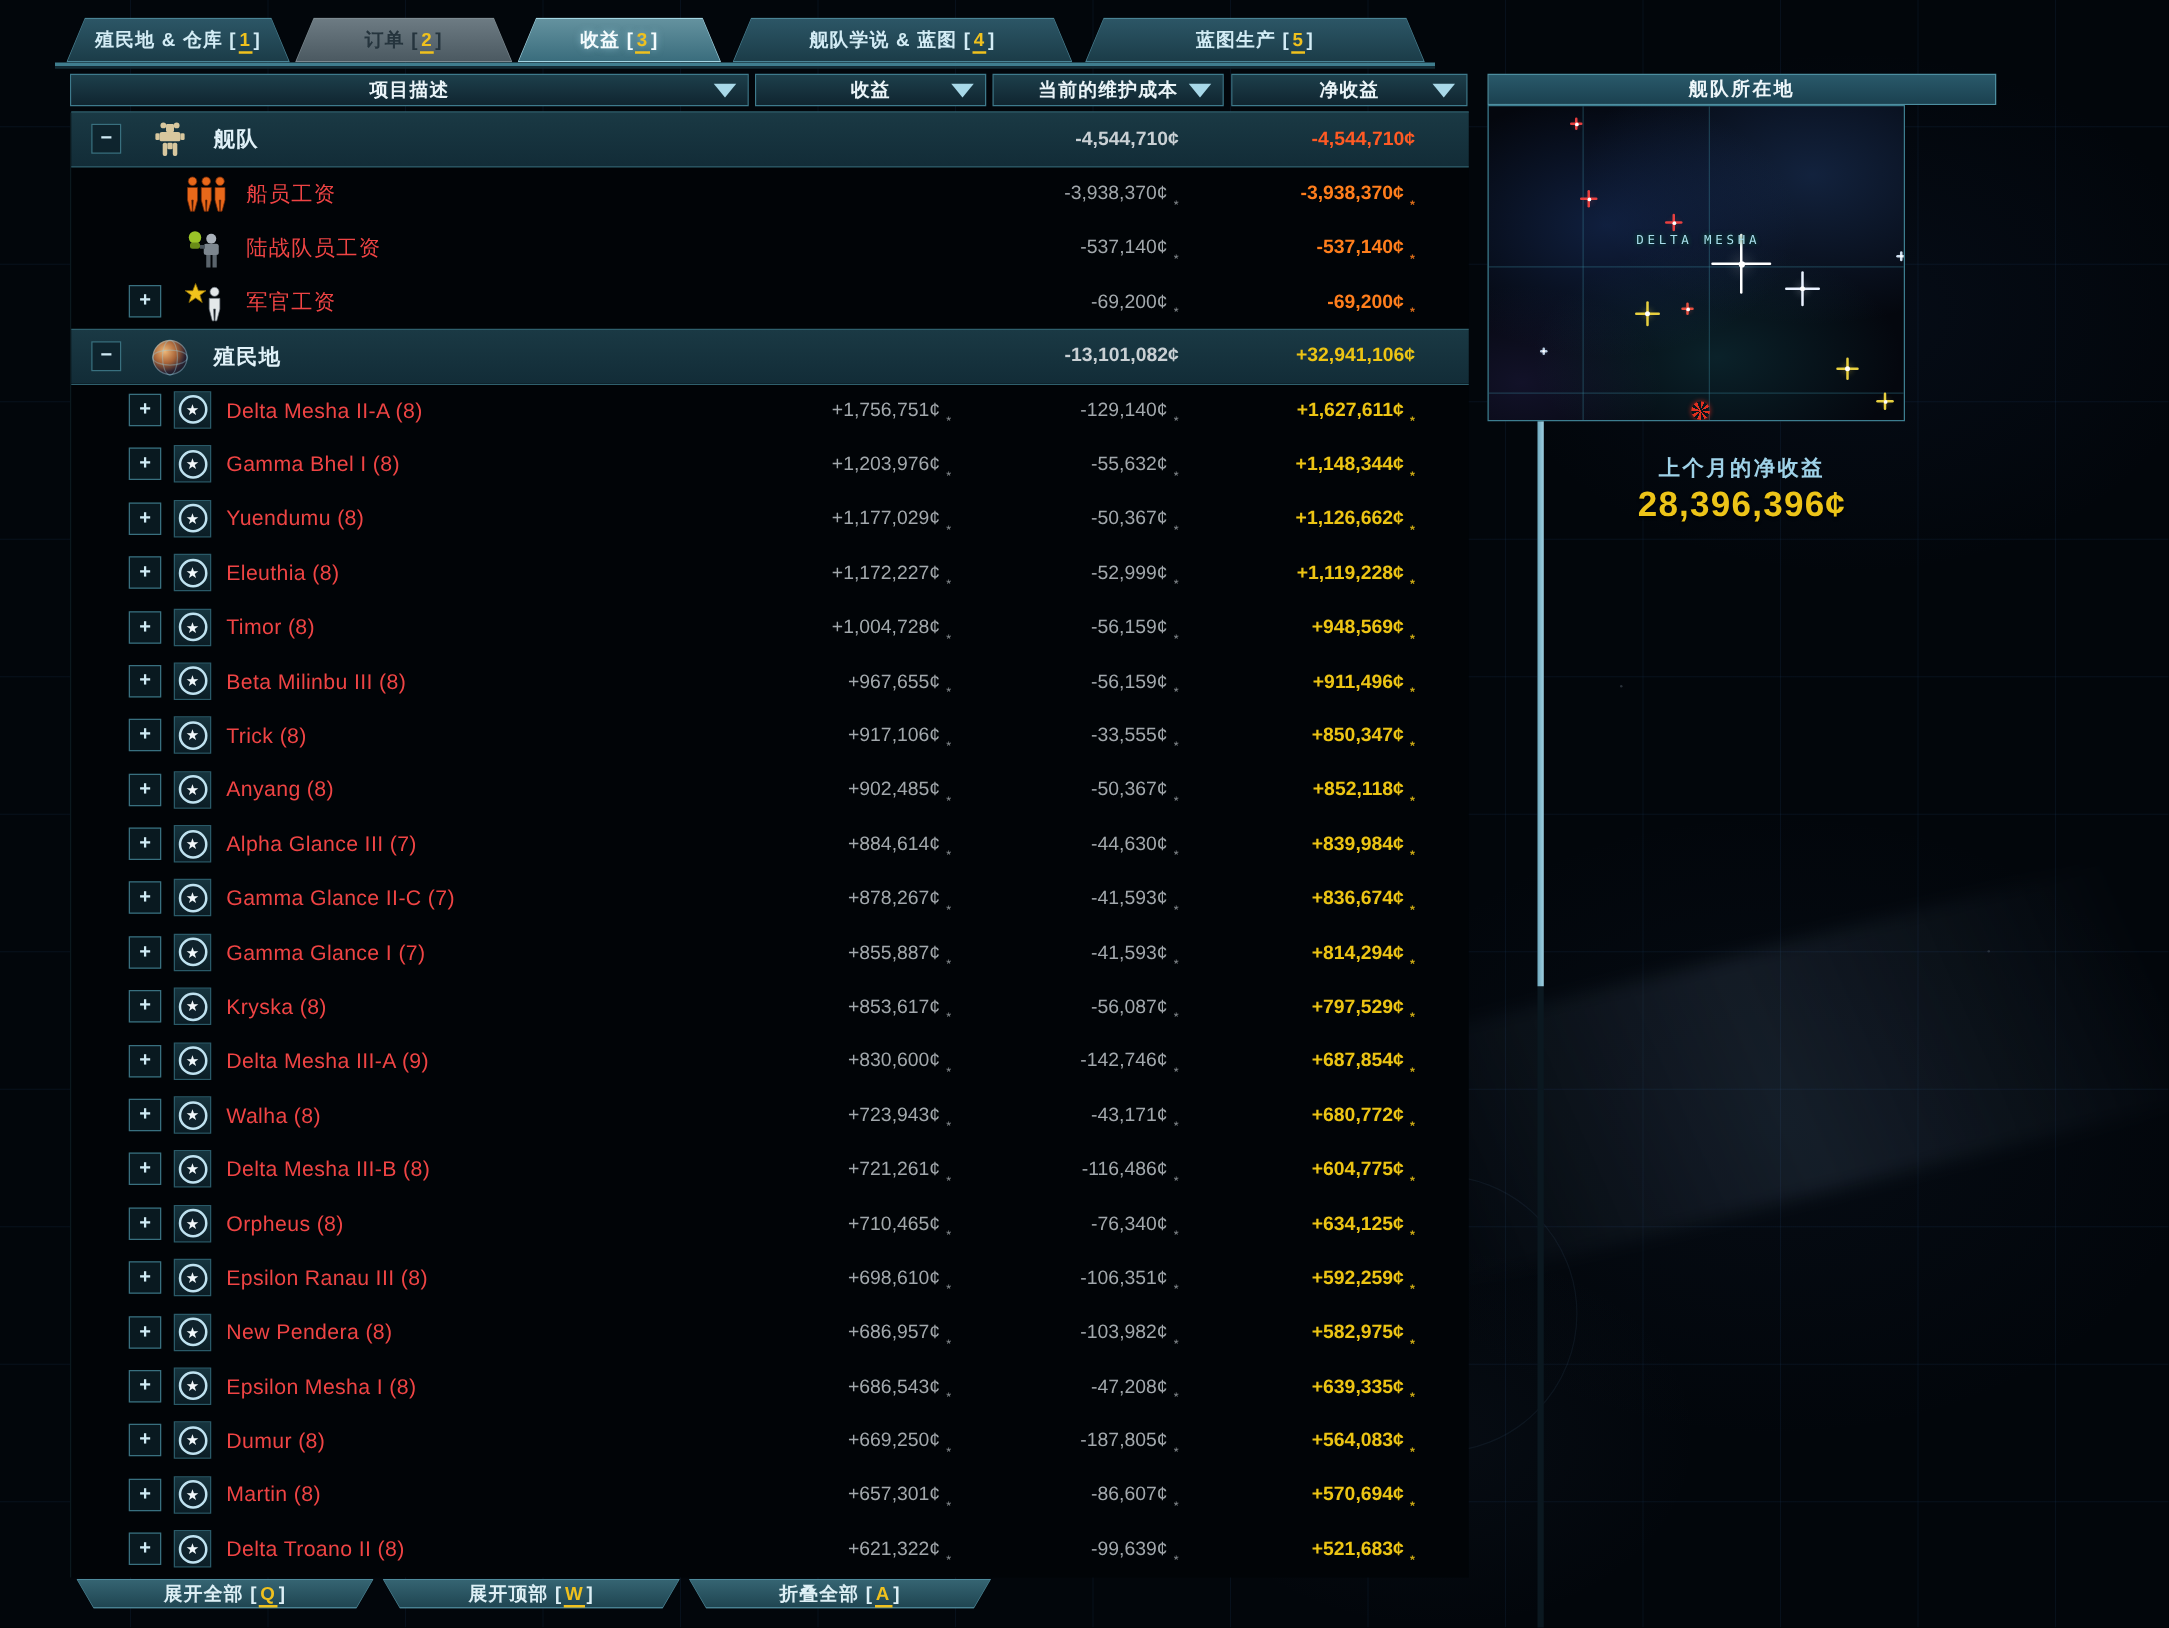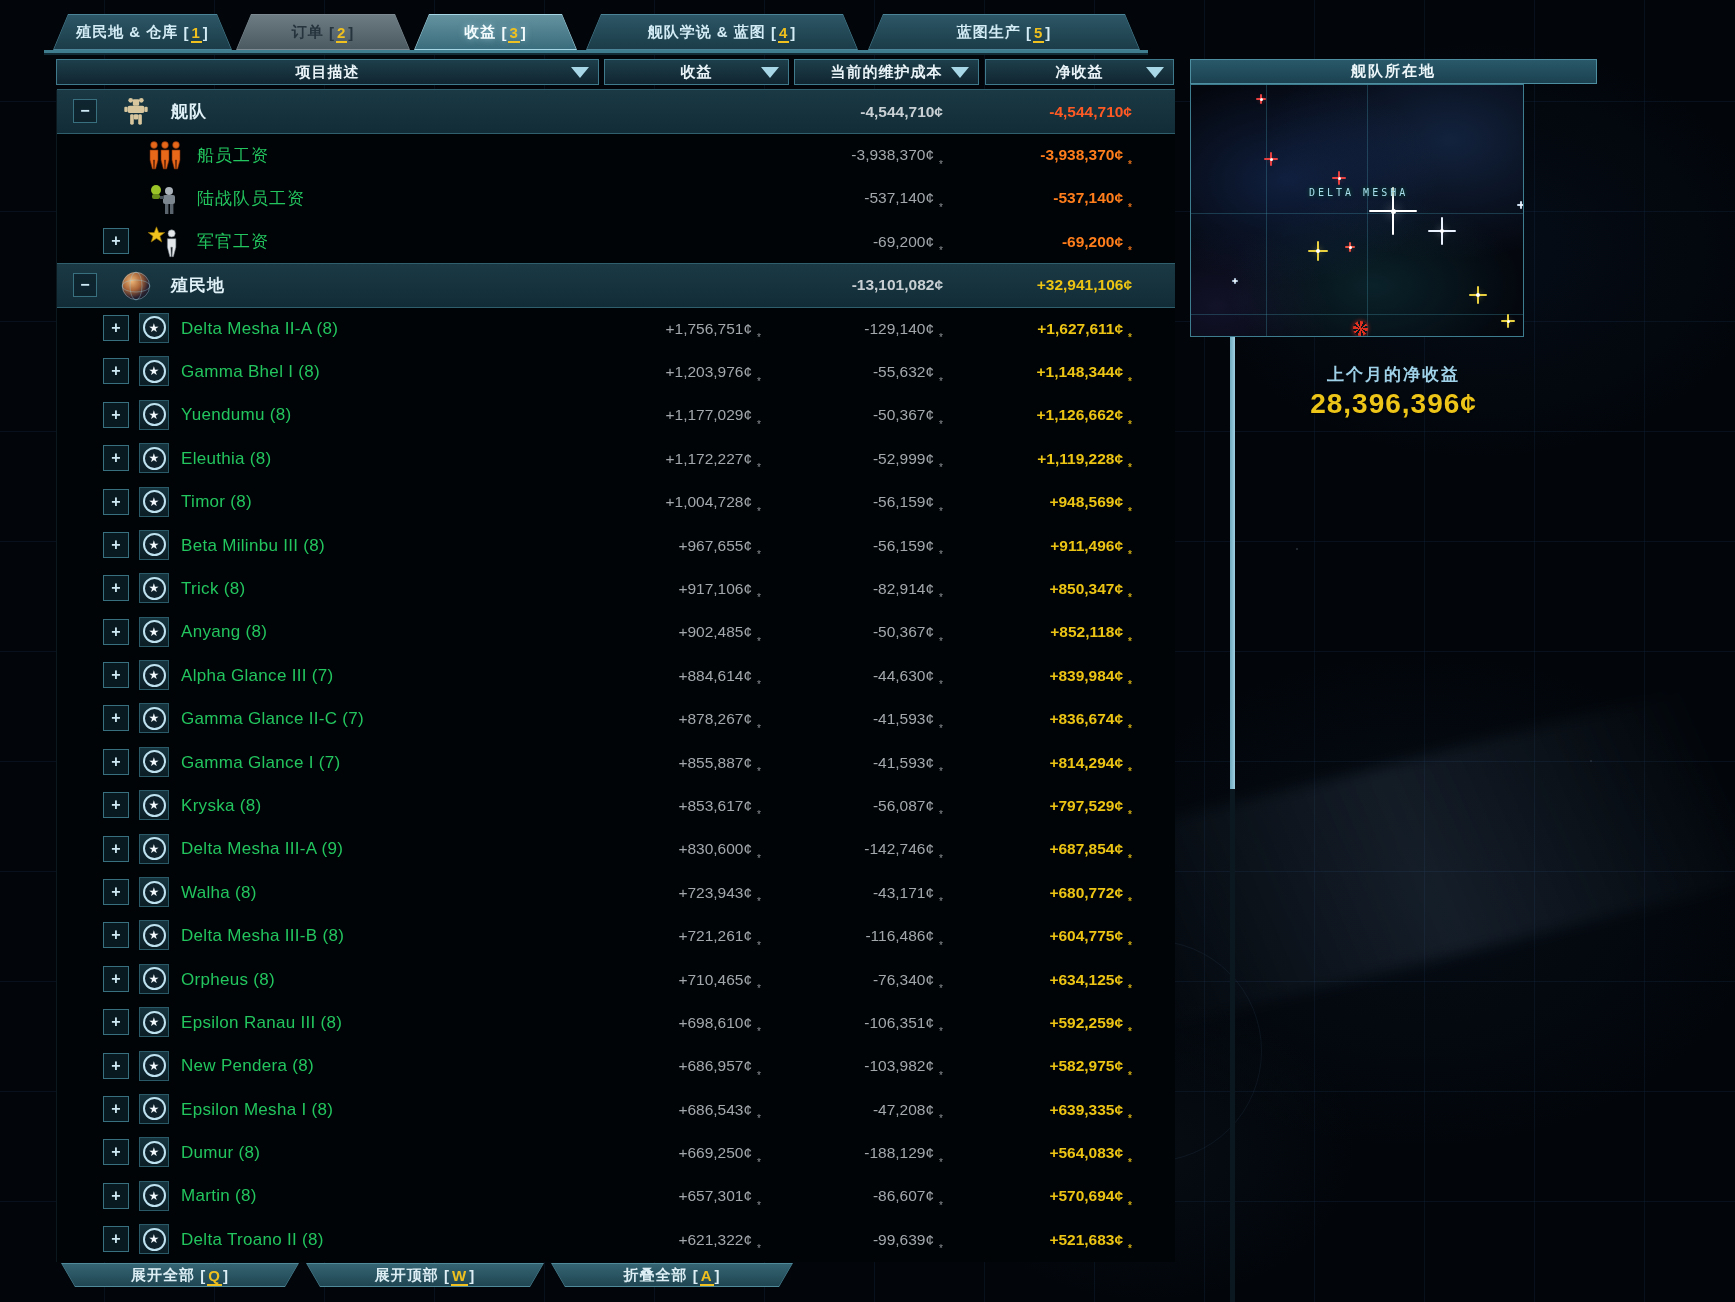--- a/index.html
+++ b/index.html
@@ -62,21 +62,21 @@
   .ricon{position:absolute;top:3px;display:flex;align-items:center;justify-content:center;}
   .row.group .ricon{left:60px;width:38px;height:38px;}
   .row.wage .ricon{left:90px;width:36px;height:38px;}
   .row.colony .ricon{left:82px;top:6px;}
   .icon-colony{width:30px;height:30px;box-sizing:border-box;background:linear-gradient(#16343e,#0b1d25);
     border:1px solid #2a5a68;display:flex;align-items:center;justify-content:center;}
   .icon-colony .ring{width:23px;height:23px;border-radius:50%;border:2px solid #bfe2f0;box-sizing:border-box;
     background:#0f222c;display:flex;align-items:center;justify-content:center;
     color:#f2f8fb;font-size:12px;line-height:1;}
   .rname{position:absolute;top:0;height:43.4px;display:flex;align-items:center;
-    font-size:17px;color:#22c55e;letter-spacing:0.3px;white-space:nowrap;}
+    font-size:17px;color:#ef4444;letter-spacing:0.3px;white-space:nowrap;}
   .row.group .rname{left:114px;color:#e0f1f8;font-weight:bold;letter-spacing:1px;}
   .row.wage .rname{left:140px;letter-spacing:1px;}
   .row.colony .rname{left:124px;}
   .cellv{position:absolute;top:0;height:43.4px;display:flex;align-items:center;justify-content:flex-end;
     font-size:15.5px;color:#a2a8ac;white-space:nowrap;}
   .cell-income{right:414px;width:260px;}
   .cell-maint{right:232px;width:170px;}
   .cell-net{right:43px;width:180px;font-weight:bold;}
   .row.group .cellv{color:#c9d0d4;font-weight:bold;justify-content:flex-end;}
   .net-pos{color:#ecc414 !important;}
@@ -463,21 +463,21 @@
           <div class="icon-colony">
             <div class="ring">★</div>
           </div>
         </div>
         <div class="rname">Trick (8)</div>
         <div class="cellv cell-income">
           <span>+917,106¢</span>
           <span class="ast">*</span>
         </div>
         <div class="cellv cell-maint">
-          <span>-82,914¢</span>
+          <span>-33,555¢</span>
           <span class="ast">*</span>
         </div>
         <div class="cellv cell-net net-pos">
           <span>+850,347¢</span>
           <span class="ast">*</span>
         </div>
       </div>
       <div class="row colony">
         <div class="xbtn">+</div>
         <div class="ricon">
@@ -736,21 +736,21 @@
           <div class="icon-colony">
             <div class="ring">★</div>
           </div>
         </div>
         <div class="rname">Dumur (8)</div>
         <div class="cellv cell-income">
           <span>+669,250¢</span>
           <span class="ast">*</span>
         </div>
         <div class="cellv cell-maint">
-          <span>-188,129¢</span>
+          <span>-187,805¢</span>
           <span class="ast">*</span>
         </div>
         <div class="cellv cell-net net-pos">
           <span>+564,083¢</span>
           <span class="ast">*</span>
         </div>
       </div>
       <div class="row colony">
         <div class="xbtn">+</div>
         <div class="ricon">

